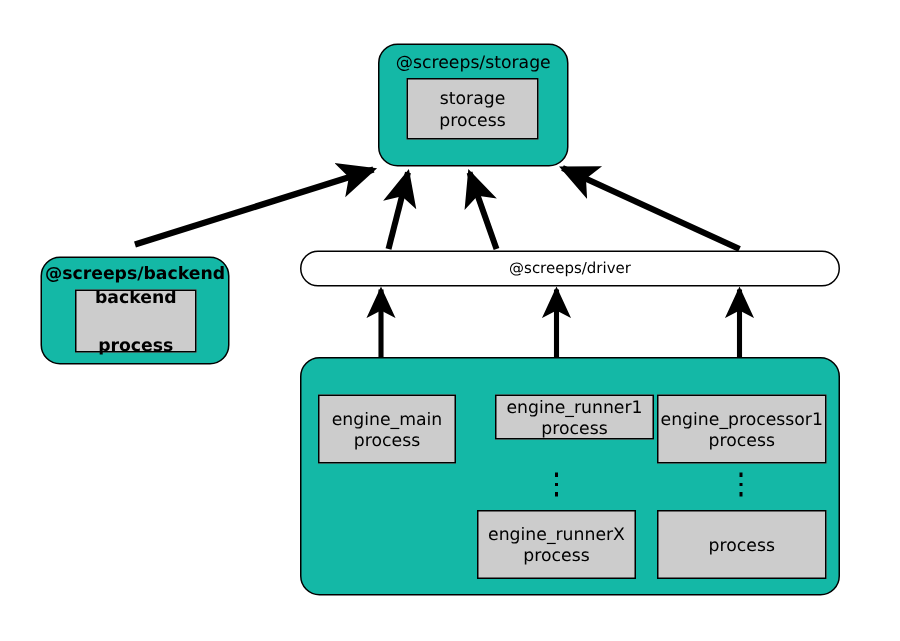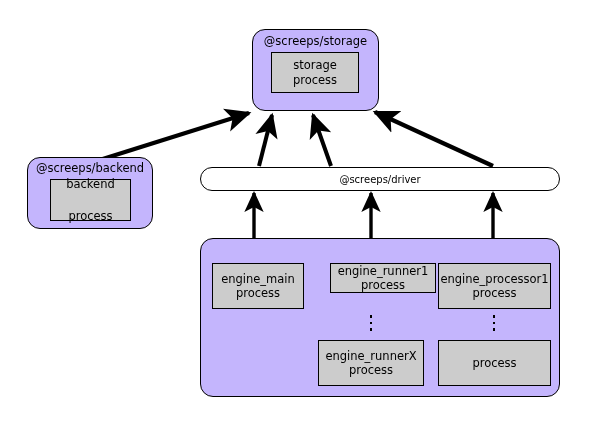--- a/index.html
+++ b/index.html
@@ -22,21 +22,21 @@
     left: 0;
     top: 0;
     width: 600px;
     height: 427px;
     pointer-events: none;
   }
   
   .package {
     position: absolute;
     box-sizing: border-box;
-    background: #c4b5fd;
+    background: #14b8a6;
     border: 1.6px solid #000000;
     border-radius: 13px;
   }
   .package-label {
     position: absolute;
     left: 0;
     right: 0;
     text-align: center;
     font-size: 11.5px;
     color: #000000;
@@ -137,21 +137,21 @@
   </svg>
 
   <div class="package" style="left:252px; top:29px; width:127px; height:82px;">
     <div class="package-label" style="top:5px;">@screeps/storage</div>
     <div class="process-box" style="left:18px; top:22px; width:88px; height:41px;">
       <span class="pname">storage</span>
       <span class="psuffix">process</span>
     </div>
   </div>
 
-  <div class="package" style="left:27px; top:157px; width:126px; height:72px;">
+  <div class="package" style="left:27px; top:171px; width:126px; height:72px;font-weight:bold;">
     <div class="package-label" style="top:4px;">@screeps/backend</div>
     <div class="process-box" style="left:22px; top:21px; width:81px; height:42px;gap:17px;">
       <span class="pname">backend</span>
       <span class="psuffix">process</span>
     </div>
   </div>
 
   <div class="pill" style="left:200px; top:167px; width:360px; height:24px;">
     <span class="pill-label">@screeps/driver</span>
   </div>

